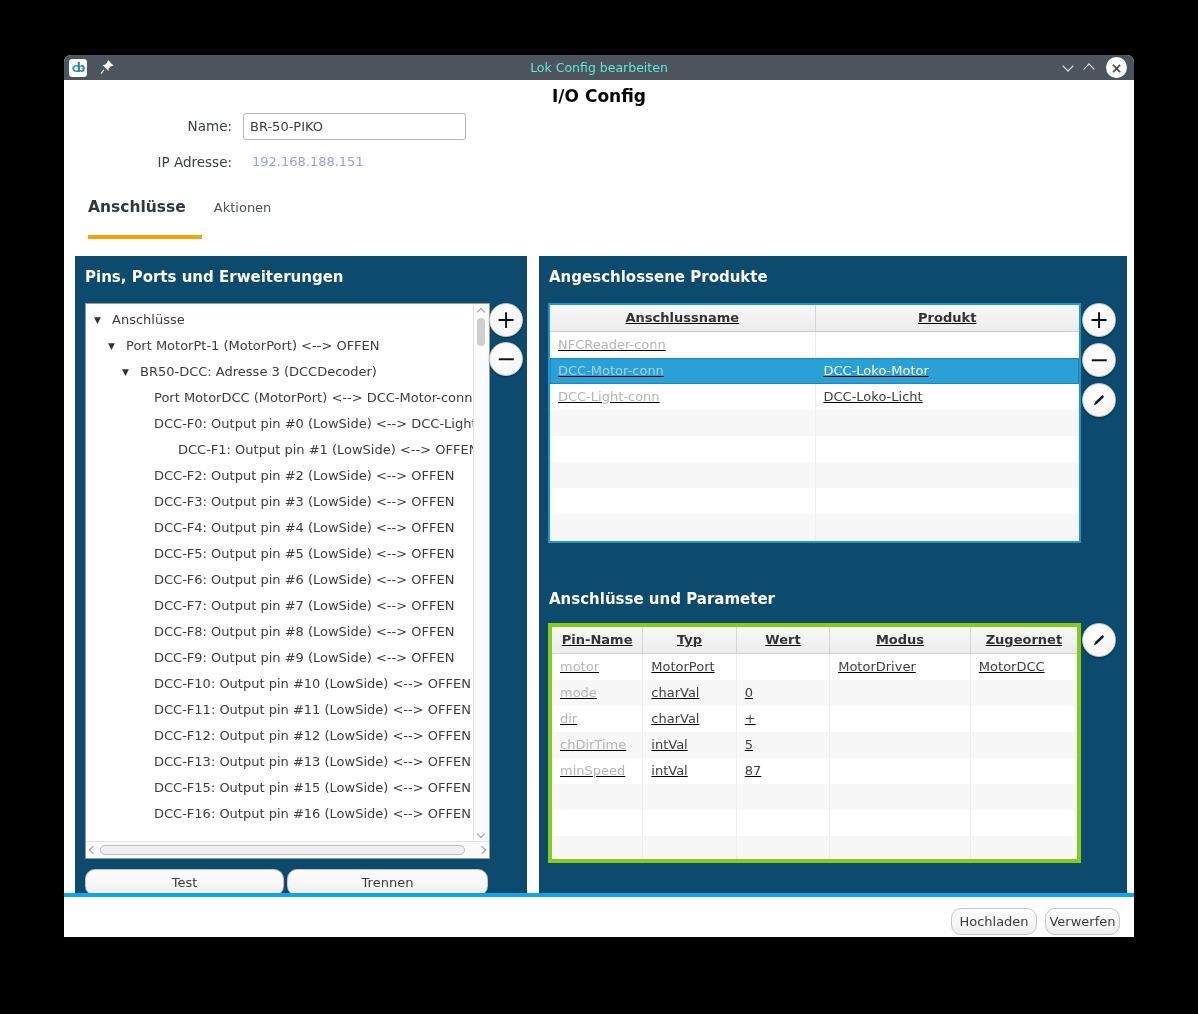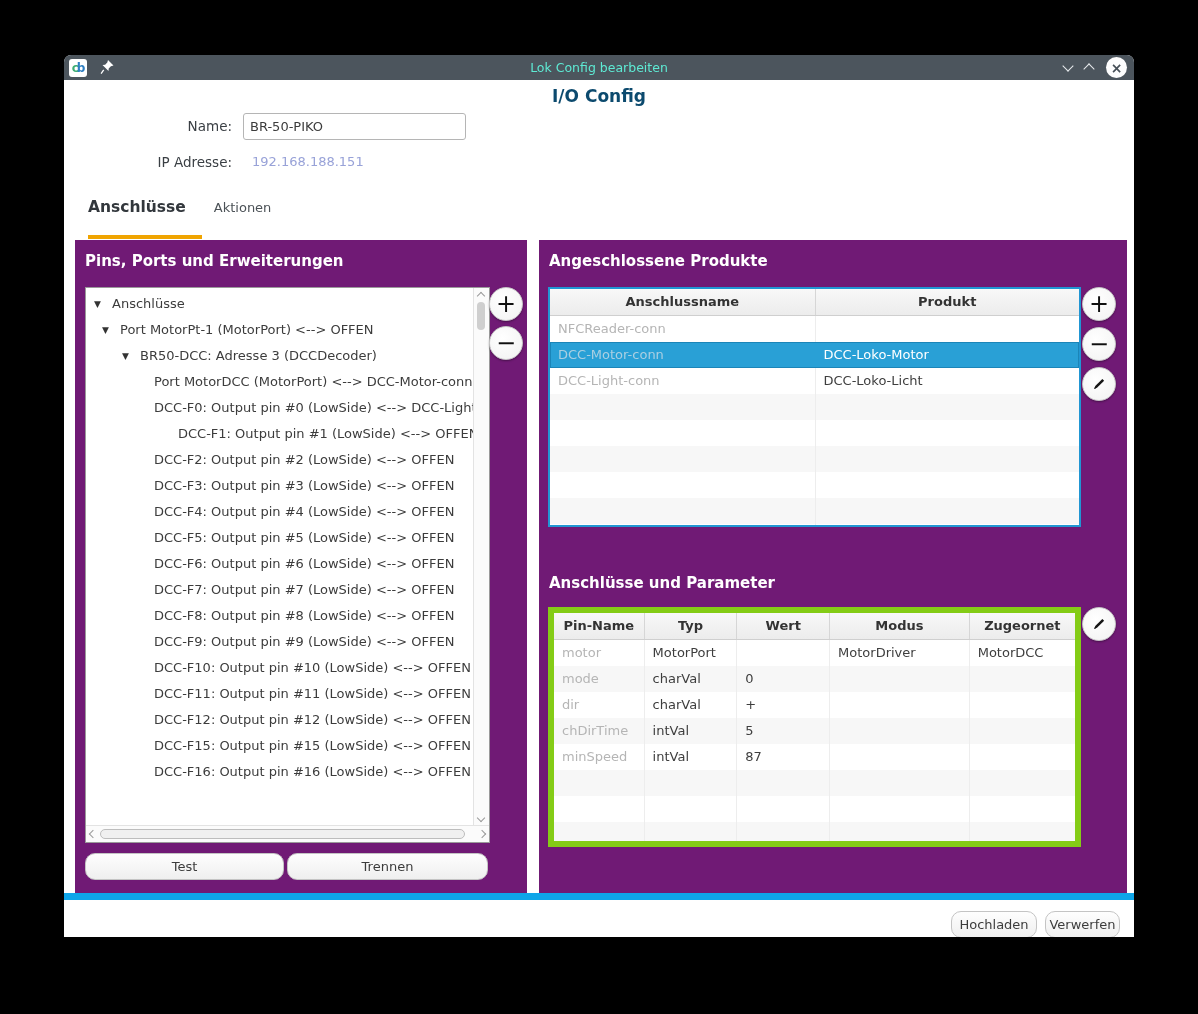--- a/index.html
+++ b/index.html
@@ -12,30 +12,30 @@
   .app-icon .b{color:#2e7fc2;margin-left:-1px;}
   .pin-wrap{margin-left:13px;display:flex;align-items:center;}
   .tb-title{position:absolute;left:0;right:0;text-align:center;font-size:12.5px;color:#5eead4;pointer-events:none;}
   .tb-controls{margin-left:auto;display:flex;align-items:center;gap:13px;padding-right:7px;z-index:2;}
   .chev{width:7px;height:7px;display:inline-block;border-right:1.6px solid #e8ebee;border-bottom:1.6px solid #e8ebee;}
   .chev.down{transform:rotate(45deg);margin-top:-3px;}
   .chev.up{transform:rotate(-135deg);margin-top:3px;}
   .close-btn{width:21px;height:21px;background:#fdfdfd;border-radius:50%;color:#464f57;display:flex;align-items:center;justify-content:center;font-size:14px;font-weight:bold;line-height:1;}
   
   .content{position:absolute;top:25px;left:0;right:0;bottom:0;background:#fff;}
-  .io-title{position:absolute;top:6px;left:0;right:0;text-align:center;font-size:17px;font-weight:bold;color:#0c4a6e;}
+  .io-title{position:absolute;top:6px;left:0;right:0;text-align:center;font-size:17px;font-weight:bold;color:#000000;}
   .form-label{position:absolute;left:0;width:168px;text-align:right;font-size:13.5px;color:#3a3f44;}
   .name-input{position:absolute;left:179px;top:33px;width:209px;height:25px;border:1px solid #b5b5b5;border-radius:3px;padding:0 6px;font-size:13px;color:#3c3c3c;font-family:inherit;background:#fff;}
   .ip-value{position:absolute;left:188px;top:74px;font-size:13px;color:#98a2d8;}
   .tabs{position:absolute;left:24px;top:118px;display:flex;align-items:baseline;gap:28px;}
   .tab-active{font-size:15.5px;font-weight:bold;color:#32373c;}
   .tab-inactive{font-size:13px;color:#4c5257;}
   .tab-underline{position:absolute;left:24px;top:155px;width:114px;height:4px;background:#f0a400;z-index:3;}
   
-  .panel{position:absolute;top:160px;height:653px;background:#701a75;}
+  .panel{position:absolute;top:176px;height:653px;background:#0c4a6e;}
   .panel-left{left:11px;width:452px;}
   .panel-right{left:475px;width:588px;}
   .panel-title{position:absolute;left:10px;top:12px;font-size:15px;font-weight:bold;color:#fff;white-space:nowrap;}
   
   .tree-box{position:absolute;left:10px;top:47px;width:405px;height:556px;background:#fff;border:1px solid #9a9a9a;box-sizing:border-box;}
   .tree-rows{position:absolute;left:0;top:0;right:15px;bottom:16px;overflow:hidden;padding-top:3px;}
   .tree-row{height:26px;line-height:26px;white-space:nowrap;font-size:13px;color:#3c3c3c;}
   .tri{display:inline-block;width:18px;font-size:9px;color:#333;vertical-align:1px;}
   .vscroll{position:absolute;top:0;right:0;bottom:16px;width:15px;background:#fbfbfb;border-left:1px solid #e3e3e3;}
   .vthumb{position:absolute;top:14px;left:3px;width:8px;height:28px;background:#cfcfcf;border-radius:4px;}
@@ -44,40 +44,40 @@
   .schev.dn{transform:rotate(45deg);bottom:5px;left:4px;}
   .schev.lf{transform:rotate(135deg);left:4px;top:5px;}
   .schev.rt{transform:rotate(-45deg);right:4px;top:5px;}
   .hscroll{position:absolute;left:0;right:0;bottom:0;height:16px;background:#fbfbfb;border-top:1px solid #e3e3e3;}
   .hthumb{position:absolute;left:14px;right:24px;top:3px;height:8px;background:#f0f0f0;border:1px solid #bdbdbd;border-radius:5px;}
   
   .circle-btn{position:absolute;width:34px;height:34px;border-radius:50%;background:radial-gradient(circle at 40% 35%,#ffffff,#f1f1f1);border:1px solid #c6c6c6;box-shadow:0 1px 2px rgba(0,0,0,.35);box-sizing:border-box;display:flex;align-items:center;justify-content:center;font-size:24px;color:#101010;line-height:1;}
   
   .std-btn{position:absolute;height:27px;background:linear-gradient(#fefefe,#efefef);border:1px solid #c4c4c4;border-radius:10px;box-sizing:border-box;font-size:13px;color:#3c3c3c;text-align:center;line-height:25px;}
   
-  .dtable{position:absolute;left:9px;width:533px;height:240px;background:#fff;box-sizing:border-box;overflow:hidden;}
+  .dtable{position:absolute;left:9px;width:533px;height:240px;background:#fff;box-sizing:border-box;overflow:hidden;text-decoration:underline;}
   .table-blue{top:47px;border:2px solid #2196d3;}
-  .table-gray{top:367px;border:6px solid #84cc16;}
+  .table-gray{top:367px;border:4px solid #84cc16;}
   .thead{display:flex;height:26px;line-height:25px;background:linear-gradient(#f8f8f8,#ececec);border-bottom:1px solid #cfcfcf;font-weight:bold;font-size:13px;color:#333;}
   .thead .tcell{text-align:center;overflow:hidden;}
   .thead .tcell + .tcell{border-left:1px solid #d6d6d6;}
   .trow{display:flex;height:26px;line-height:26px;font-size:13px;}
   .trow:nth-child(even){background:#f7f7f7;}
   .trow.selected{background:#29a0d6;box-shadow:inset 0 0 0 1px #1b85b8;}
   .tcell{padding:0 8px;box-sizing:border-box;overflow:hidden;white-space:nowrap;flex:none;}
   .trow .tcell + .tcell{border-left:1px solid #ededed;}
   .trow.selected .tcell + .tcell{border-left-color:transparent;}
   .pc{width:50%;}
   .name,.dim{color:#b5b5b5;}
   .prod,.val{color:#3e3e3e;}
   .selected .name{color:#aacfe2;}
   .selected .prod{color:#fff;}
   .c0{width:17.2%;}.c1{width:17.8%;}.c2{width:17.8%;}.c3{width:26.8%;}.c4{width:20.4%;}
   
-  .footer{position:absolute;left:0;right:0;top:813px;height:44px;background:#fff;border-top:7px solid #0ea5e9;}
+  .footer{position:absolute;left:0;right:0;top:813px;height:44px;background:#fff;border-top:4px solid #0ea5e9;}
 </style>
 </head>
 <body>
 
 <div class="window">
 
   <div class="titlebar">
     <div class="app-icon">
       <span class="c">c</span>
         <span class="b">b</span>
@@ -111,36 +111,37 @@
       <span class="tab-inactive">Aktionen</span>
     </div>
     <div class="tab-underline"></div>
 
     <div class="panel panel-left">
       <div class="panel-title">Pins, Ports und Erweiterungen</div>
 
       <div class="tree-box">
         <div class="tree-rows">
             <div class="tree-row" style="padding-left: 8px;"><span class="tri">▼</span><span class="tree-label">Anschlüsse</span></div>
-            <div class="tree-row" style="padding-left: 16px;"><span class="tri">▼</span><span class="tree-label">Port MotorPt-1 (MotorPort) &lt;--&gt; OFFEN</span></div>
+            <div class="tree-row" style="padding-left: 22px;"><span class="tri">▼</span><span class="tree-label">Port MotorPt-1 (MotorPort) &lt;--&gt; OFFEN</span></div>
             <div class="tree-row" style="padding-left: 36px;"><span class="tri">▼</span><span class="tree-label">BR50-DCC: Adresse 3 (DCCDecoder)</span></div>
             <div class="tree-row" style="padding-left: 50px;"><span class="tri"></span><span class="tree-label">Port MotorDCC (MotorPort) &lt;--&gt; DCC-Motor-conn.mo</span></div>
             <div class="tree-row" style="padding-left: 50px;"><span class="tri"></span><span class="tree-label">DCC-F0: Output pin #0 (LowSide) &lt;--&gt; DCC-Light-conn</span></div>
             <div class="tree-row" style="padding-left: 74px;"><span class="tri"></span><span class="tree-label">DCC-F1: Output pin #1 (LowSide) &lt;--&gt; OFFEN</span></div>
             <div class="tree-row" style="padding-left: 50px;"><span class="tri"></span><span class="tree-label">DCC-F2: Output pin #2 (LowSide) &lt;--&gt; OFFEN</span></div>
             <div class="tree-row" style="padding-left: 50px;"><span class="tri"></span><span class="tree-label">DCC-F3: Output pin #3 (LowSide) &lt;--&gt; OFFEN</span></div>
             <div class="tree-row" style="padding-left: 50px;"><span class="tri"></span><span class="tree-label">DCC-F4: Output pin #4 (LowSide) &lt;--&gt; OFFEN</span></div>
             <div class="tree-row" style="padding-left: 50px;"><span class="tri"></span><span class="tree-label">DCC-F5: Output pin #5 (LowSide) &lt;--&gt; OFFEN</span></div>
             <div class="tree-row" style="padding-left: 50px;"><span class="tri"></span><span class="tree-label">DCC-F6: Output pin #6 (LowSide) &lt;--&gt; OFFEN</span></div>
             <div class="tree-row" style="padding-left: 50px;"><span class="tri"></span><span class="tree-label">DCC-F7: Output pin #7 (LowSide) &lt;--&gt; OFFEN</span></div>
             <div class="tree-row" style="padding-left: 50px;"><span class="tri"></span><span class="tree-label">DCC-F8: Output pin #8 (LowSide) &lt;--&gt; OFFEN</span></div>
             <div class="tree-row" style="padding-left: 50px;"><span class="tri"></span><span class="tree-label">DCC-F9: Output pin #9 (LowSide) &lt;--&gt; OFFEN</span></div>
             <div class="tree-row" style="padding-left: 50px;"><span class="tri"></span><span class="tree-label">DCC-F10: Output pin #10 (LowSide) &lt;--&gt; OFFEN</span></div>
             <div class="tree-row" style="padding-left: 50px;"><span class="tri"></span><span class="tree-label">DCC-F11: Output pin #11 (LowSide) &lt;--&gt; OFFEN</span></div>
             <div class="tree-row" style="padding-left: 50px;"><span class="tri"></span><span class="tree-label">DCC-F12: Output pin #12 (LowSide) &lt;--&gt; OFFEN</span></div>
+            <div class="tree-row" style="padding-left: 50px;"><span class="tri"></span><span class="tree-label">DCC-F13: Output pin #13 (LowSide) &lt;--&gt; OFFEN</span></div>
             <div class="tree-row" style="padding-left: 50px;"><span class="tri"></span><span class="tree-label">DCC-F15: Output pin #15 (LowSide) &lt;--&gt; OFFEN</span></div>
             <div class="tree-row" style="padding-left: 50px;"><span class="tri"></span><span class="tree-label">DCC-F16: Output pin #16 (LowSide) &lt;--&gt; OFFEN</span></div>
           </div>
         <div class="vscroll">
           <span class="schev up"></span>
           <div class="vthumb"></div>
           <span class="schev dn"></span>
         </div>
         <div class="hscroll">
           <span class="schev lf"></span>

